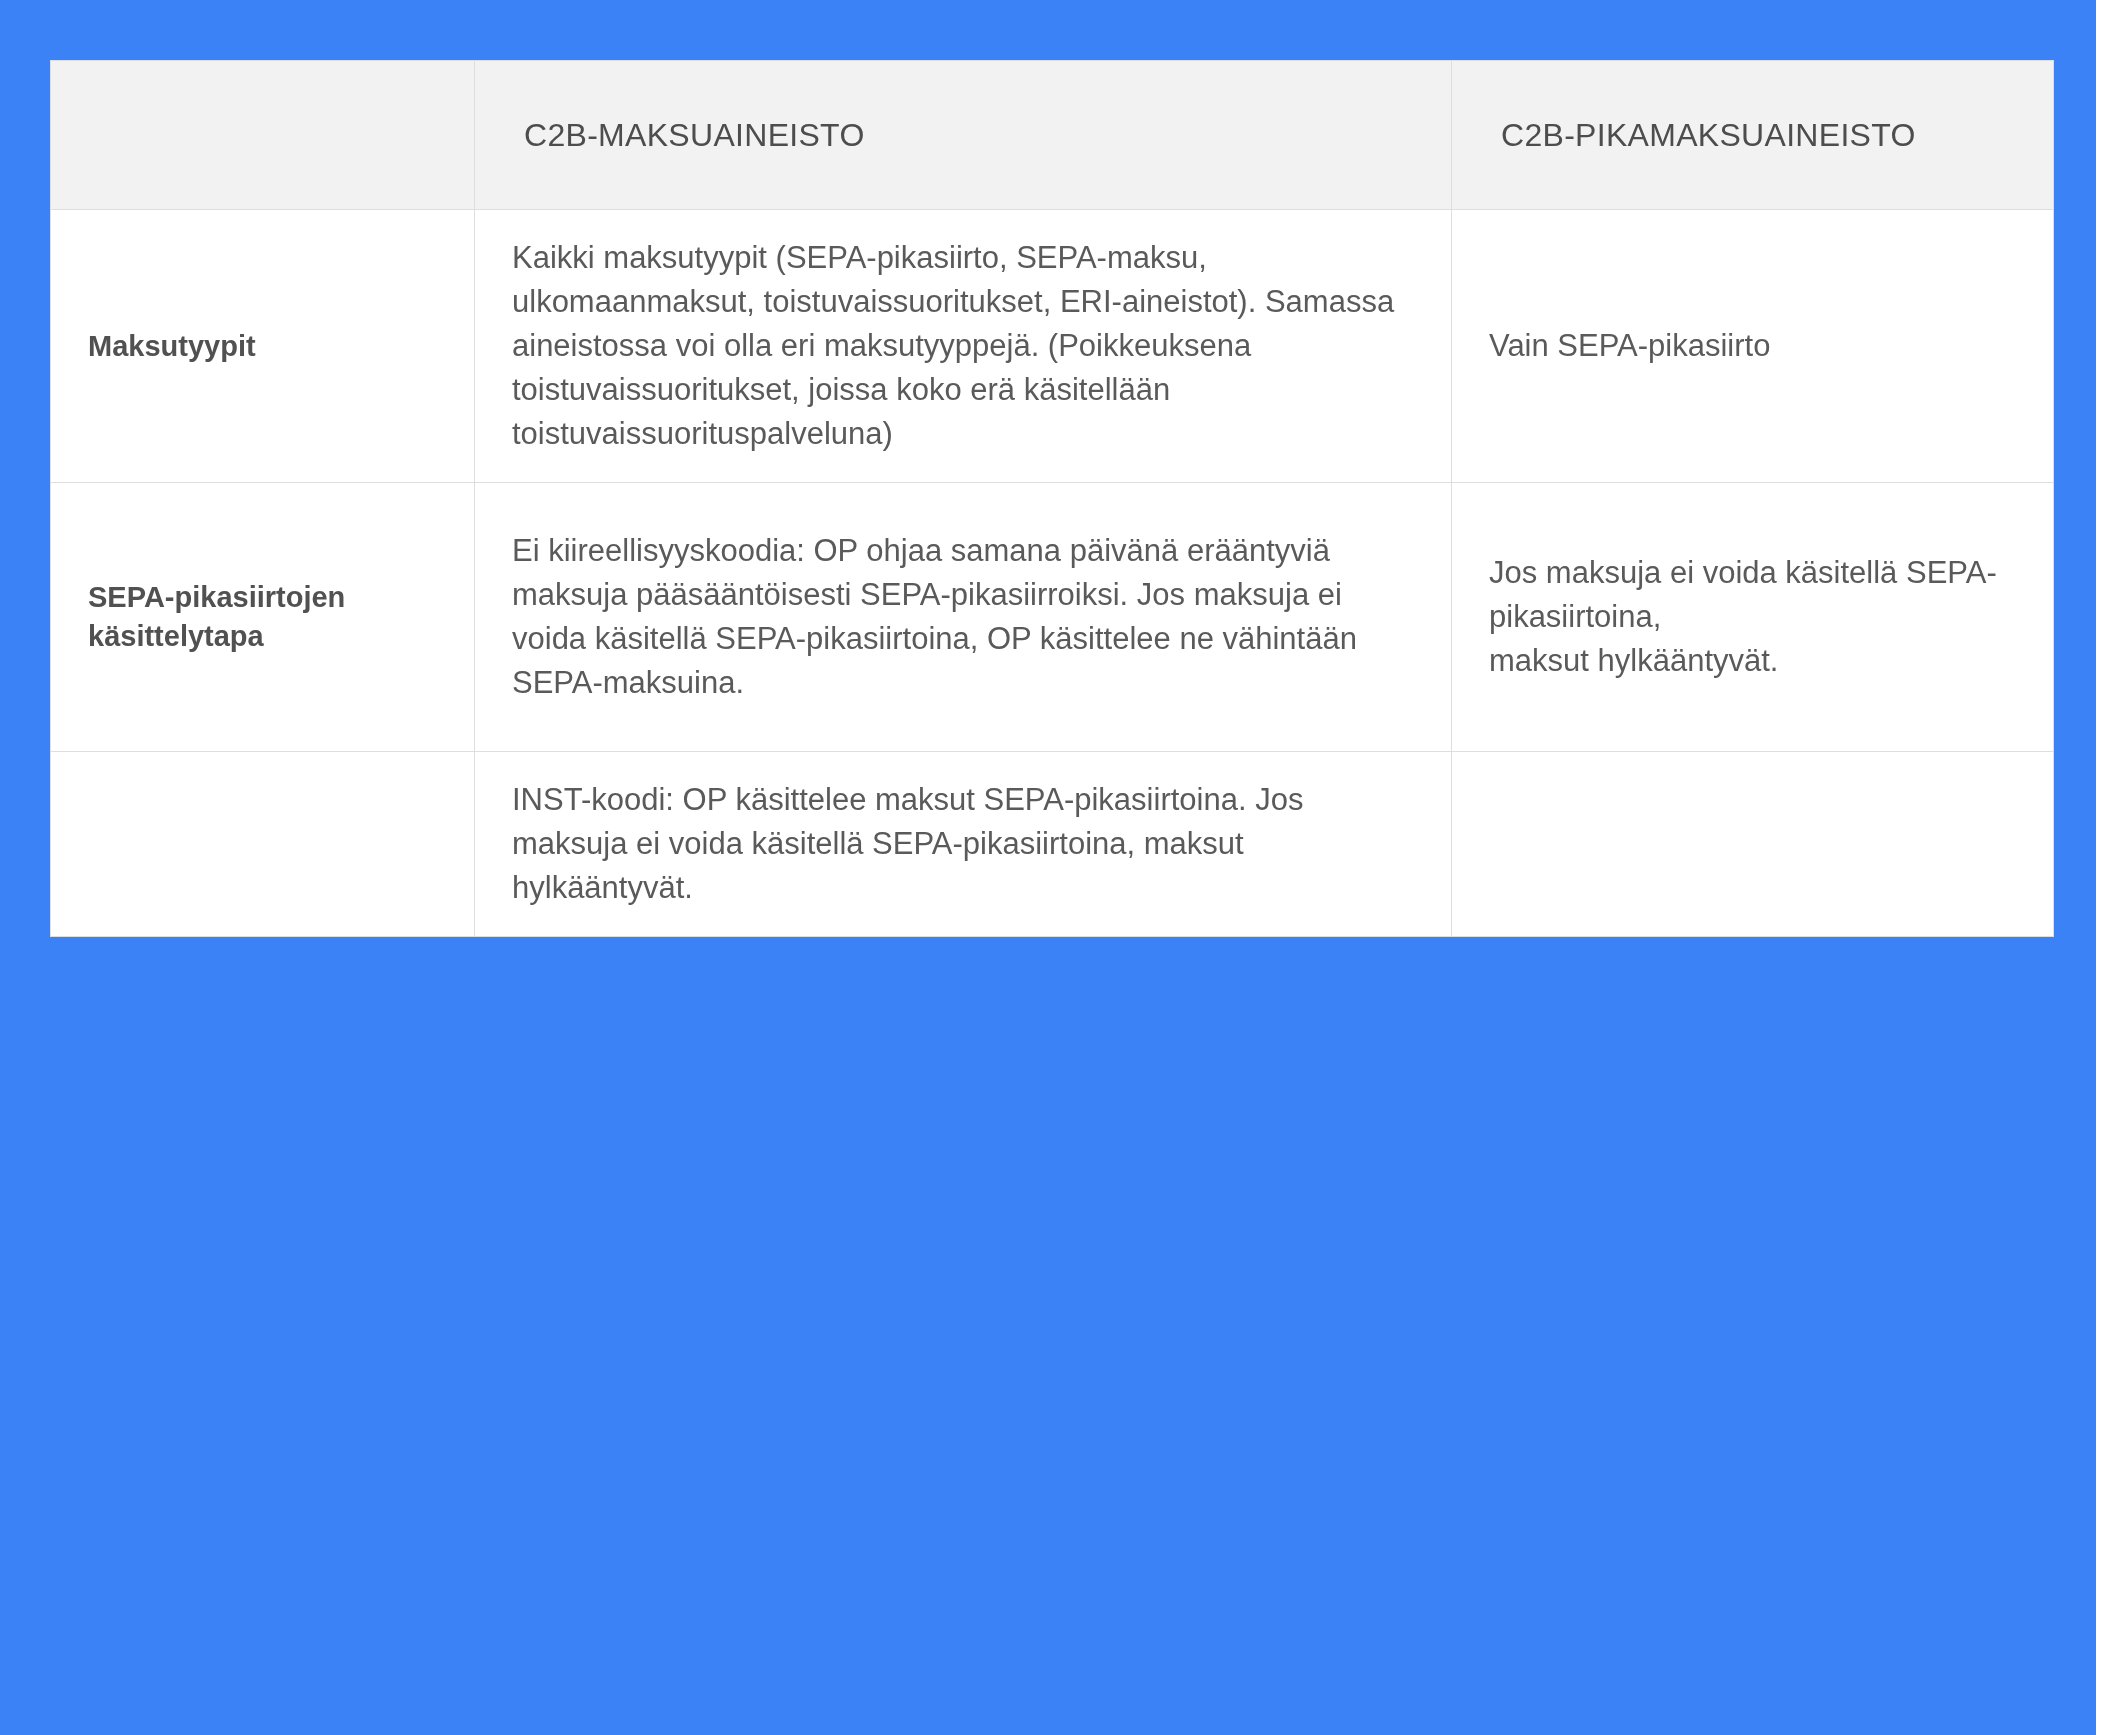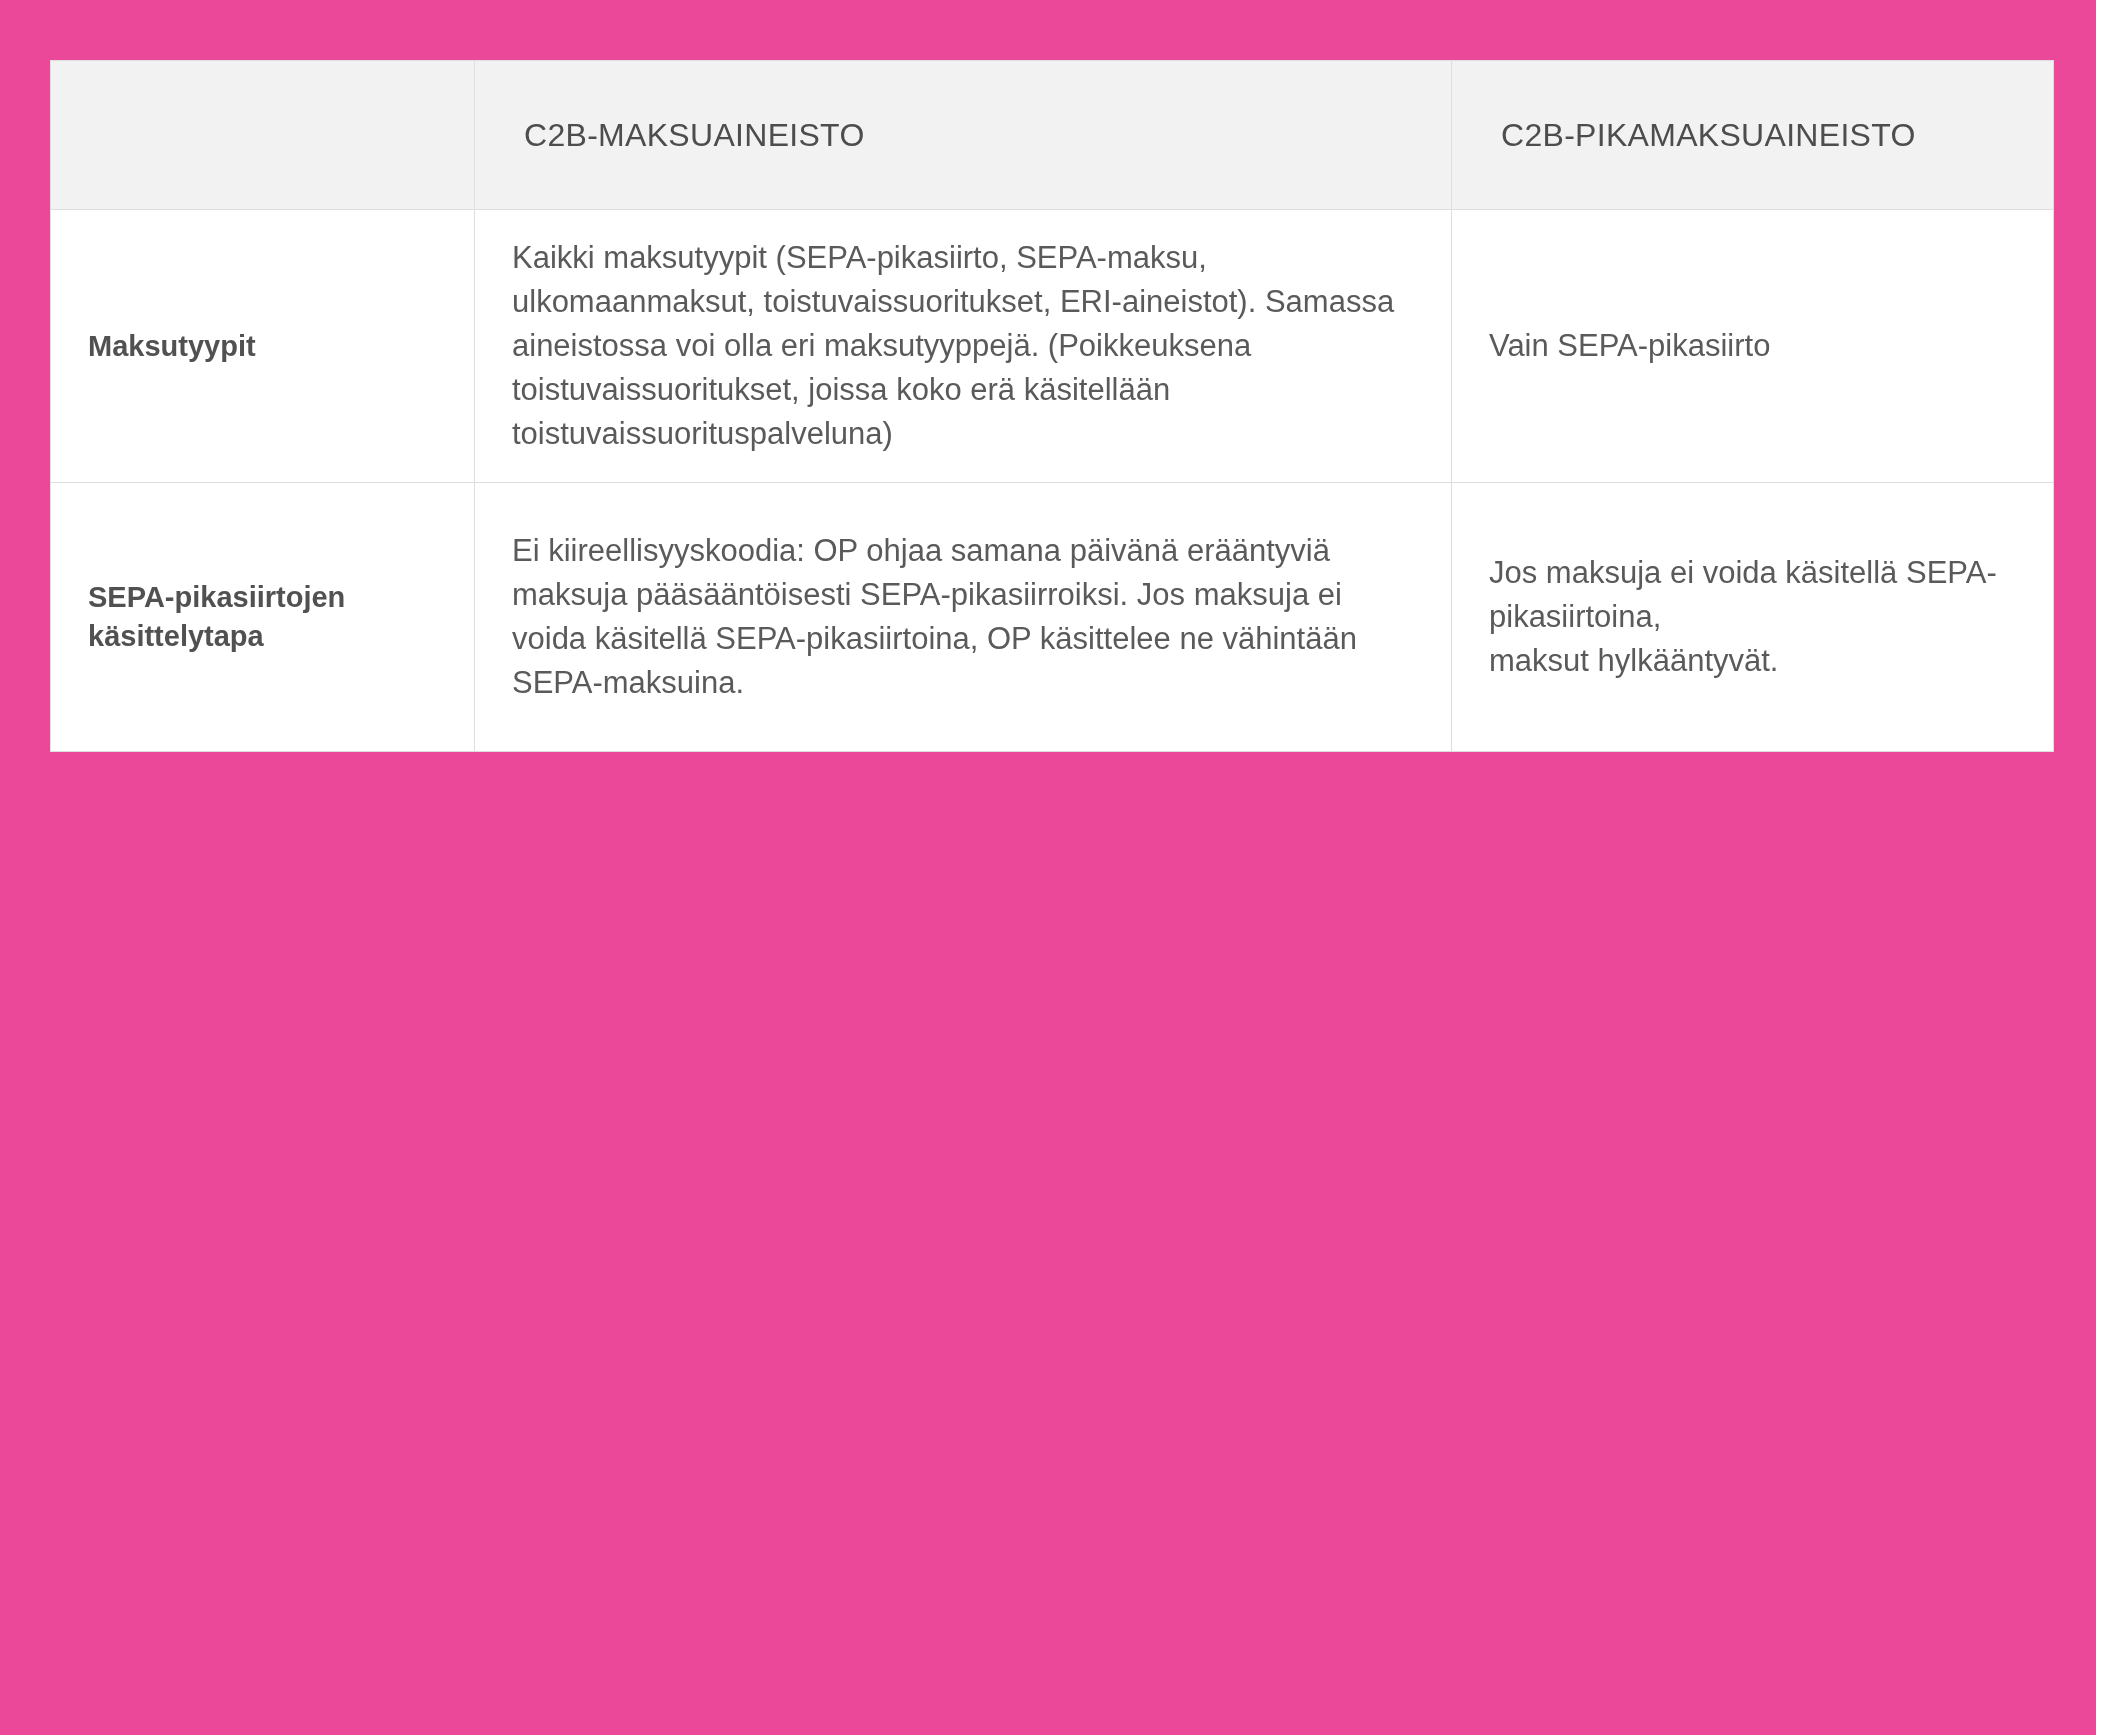--- a/index.html
+++ b/index.html
@@ -10,21 +10,21 @@
   body {
     width: 2108px;
     height: 1735px;
     font-family: "Liberation Sans", sans-serif;
     -webkit-font-smoothing: antialiased;
   }
   .page {
     position: relative;
     width: 2096px;
     height: 1735px;
-    background: #ec4899;
+    background: #3b82f6;
     box-sizing: border-box;
   }
   .table-wrap {
     position: absolute;
     left: 50px;
     top: 60px;
     width: 2003px;
     height: 1612px;
   }
   table.cmp {
@@ -144,20 +144,31 @@
           </td>
           <td>
             <span class="body-text">Ei kiireellisyyskoodia: OP ohjaa samana päivänä erääntyviä maksuja pääsääntöisesti SEPA-pikasiirroiksi. Jos maksuja ei voida käsitellä SEPA-pikasiirtoina, OP käsittelee ne vähintään SEPA-maksuina.</span>
           </td>
           <td class="r-cell">
             <span class="body-text">Jos maksuja ei voida käsitellä SEPA-pikasiirtoina,
 maksut hylkääntyvät.</span>
           </td>
         </tr>
 
+        <tr class="r4">
+          <td class="label-cell empty">
+            <span class="label-text"></span>
+          </td>
+          <td>
+            <span class="body-text">INST-koodi: OP käsittelee maksut SEPA-pikasiirtoina. Jos maksuja ei voida käsitellä SEPA-pikasiirtoina, maksut hylkääntyvät.</span>
+          </td>
+          <td class="r-cell empty">
+            <span class="body-text"></span>
+          </td>
+        </tr>
 
 
 
 
       </tbody>
     </table>
   </div>
 </div>
 
 

